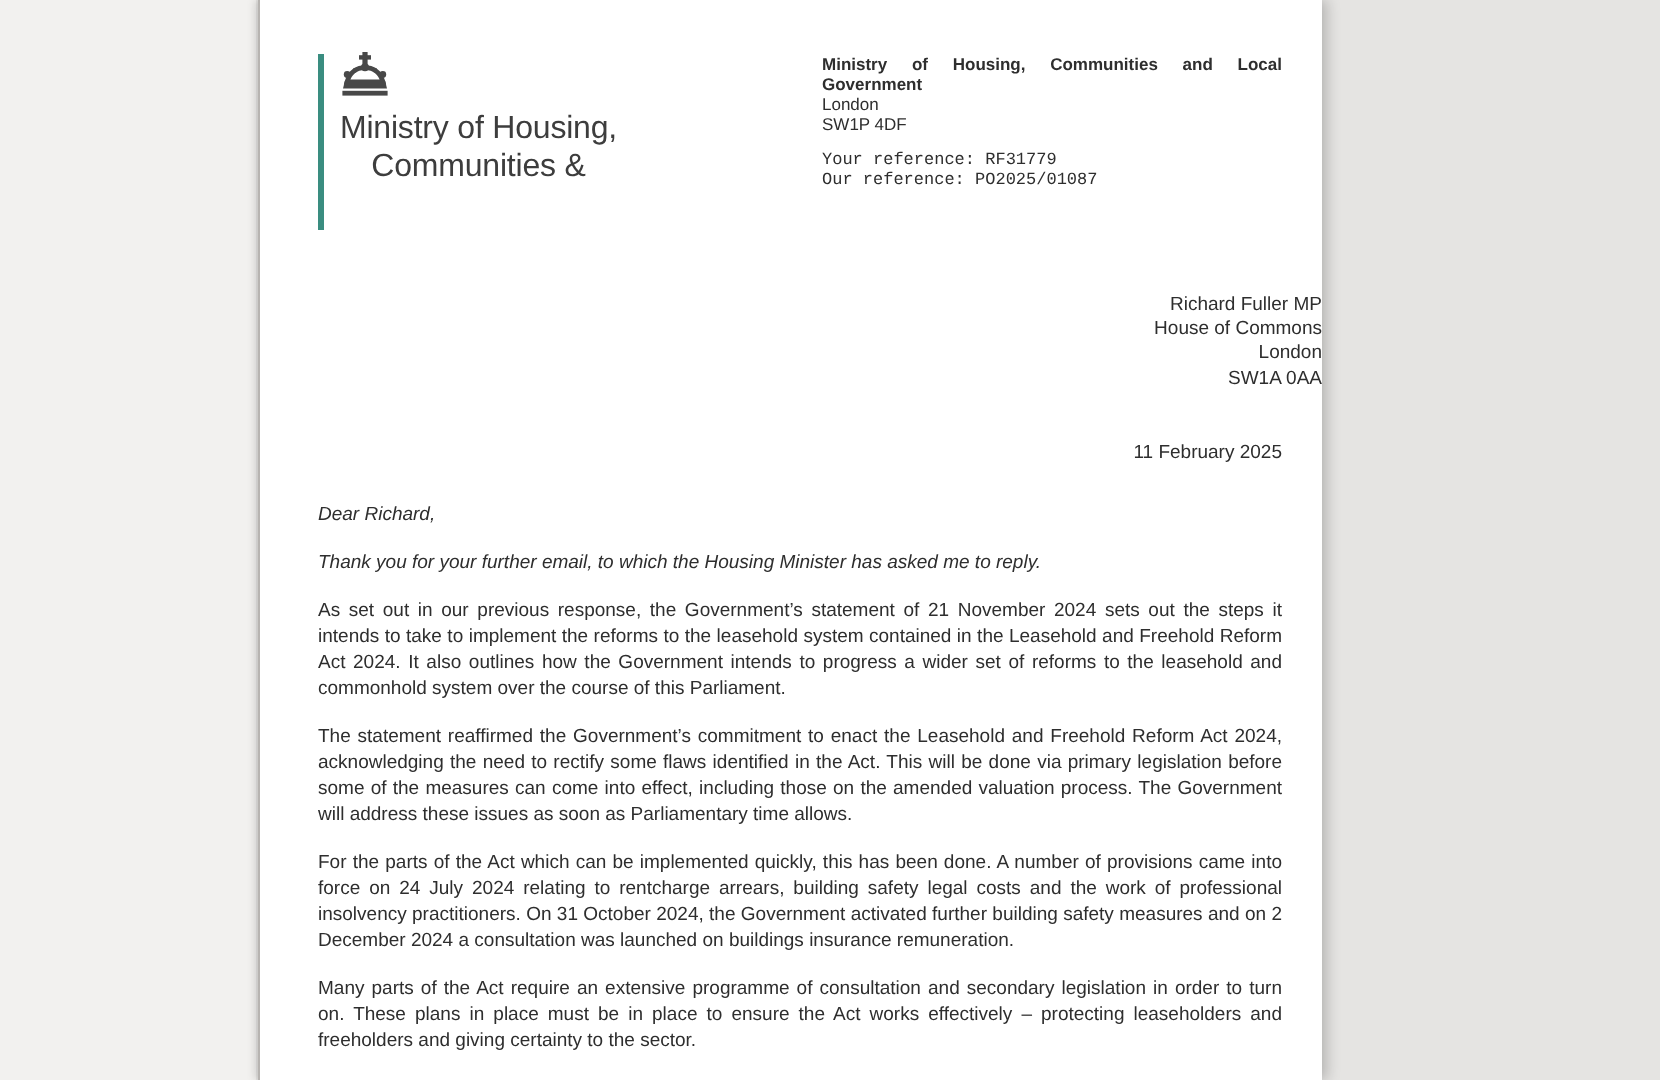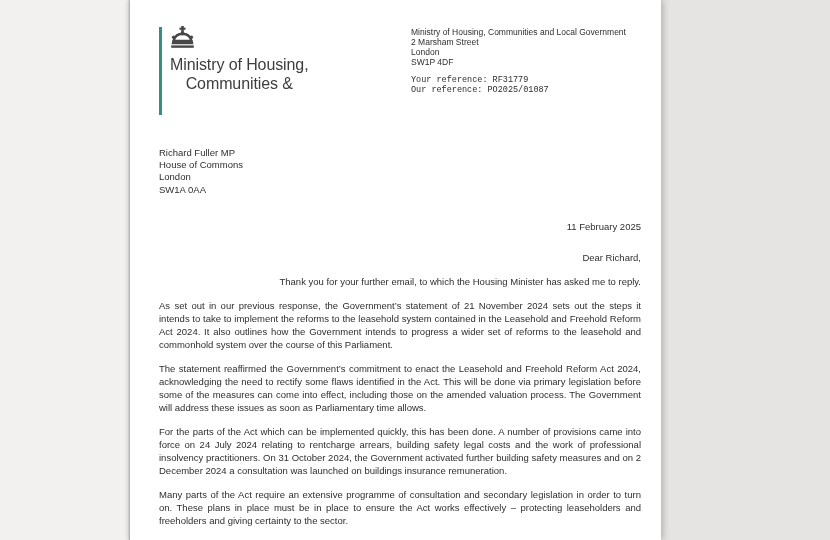--- a/index.html
+++ b/index.html
@@ -25,35 +25,35 @@
   .logo-text {
     position:absolute; left:40px; top:56px;
     font-size:16px; line-height:18.5px; color:#3d3d3d; letter-spacing:-0.1px;
     white-space:nowrap;
     text-align:center;
   }
   .sender {
     position:absolute; left:281px; top:27px; width:230px;
     font-size:8.5px; line-height:10px; color:#2e2e2e;
   }
-  .sender-name { font-weight:normal; text-align:justify; }
+  .sender-name { font-weight:bold; text-align:justify; }
   .sender-refs { margin-top:8px;font-family:Liberation Mono, monospace; }
   .recipient {
-    margin-left:29px; font-size:9.5px; line-height:12.2px; color:#2e2e2e;
+    margin-left:29px; font-size:9.5px; line-height:12.2px; color:#2e2e2e;text-align:right;
   }
   .date {
     margin:25px 20px 0 0; text-align:right;
     font-size:9.5px; color:#2e2e2e;padding-left:48px;
   }
   .body-text {
     margin:19px 20px 0 29px;
     font-size:9.5px; line-height:13px; color:#2e2e2e;
   }
   .body-text p { margin:0 0 11px 0; text-align:justify; }
-  .body-text p.no-justify { text-align:right; }
+  .body-text p.no-justify { text-align:left;font-style:italic; }
 </style>
 </head>
 <body>
 
 <div class="viewer">
   <div class="viewer-left-strip"></div>
 
   <div class="page">
 
     <div class="header">
@@ -72,21 +72,20 @@
         <rect x="2.2" y="19.4" width="22.6" height="2.4"></rect>
       </svg>
 
       <div class="logo-text">
         <div>Ministry of Housing,</div>
         <div>Communities &amp;</div>
       </div>
 
       <div class="sender">
         <div class="sender-name">Ministry of Housing, Communities and Local Government</div>
-        <div>2 Marsham Street</div>
         <div>London</div>
         <div>SW1P 4DF</div>
         <div class="sender-refs">
           <div>Your reference: RF31779</div>
           <div>Our reference: PO2025/01087</div>
         </div>
       </div>
     </div>
 
     <div class="recipient">

